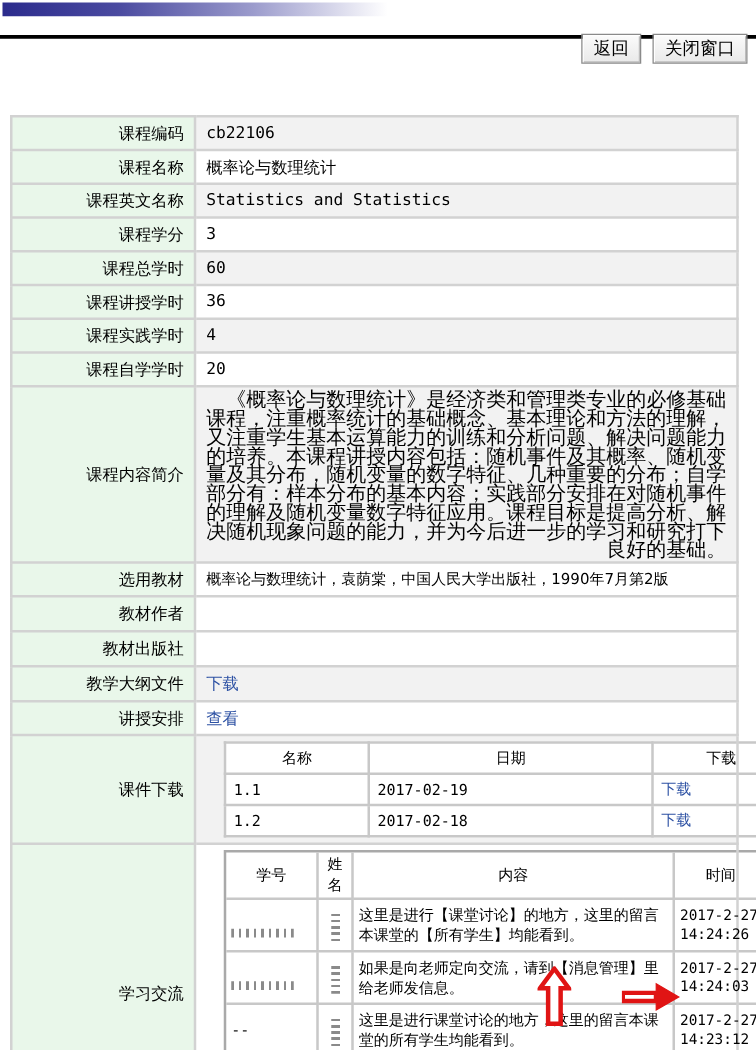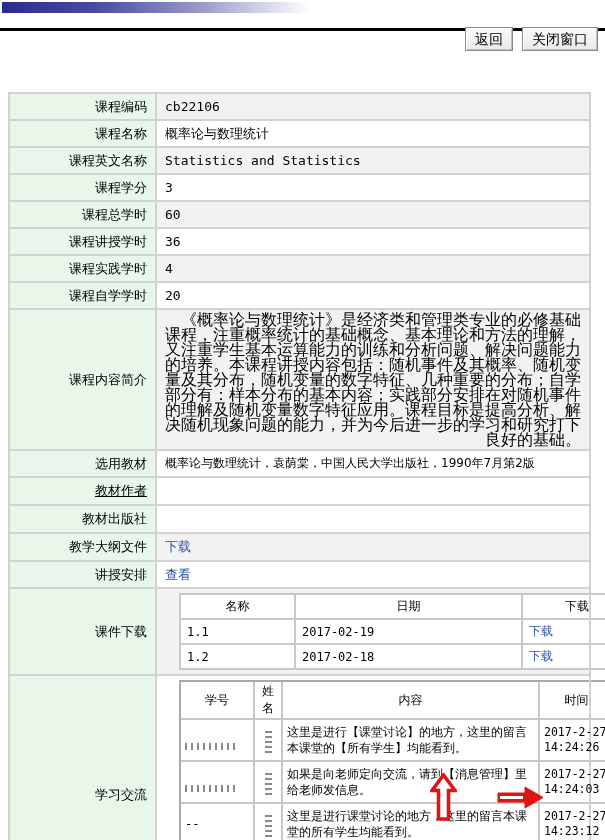--- a/index.html
+++ b/index.html
@@ -119,21 +119,21 @@
     </tr>
     <tr class="alt">
       <td class="lbl top">课程内容简介</td>
       <td class="val desc" style="height:101px;">　《概率论与数理统计》是经济类和管理类专业的必修基础课程，注重概率统计的基础概念、基本理论和方法的理解，又注重学生基本运算能力的训练和分析问题、解决问题能力的培养。本课程讲授内容包括：随机事件及其概率、随机变量及其分布，随机变量的数字特征、几种重要的分布；自学部分有：样本分布的基本内容；实践部分安排在对随机事件的理解及随机变量数字特征应用。课程目标是提高分析、解决随机现象问题的能力，并为今后进一步的学习和研究打下良好的基础。</td>
     </tr>
     <tr class="h25">
       <td class="lbl">选用教材</td>
       <td class="val" style="font-size:12px;">概率论与数理统计，袁荫棠，中国人民大学出版社，1990年7月第2版</td>
     </tr>
     <tr>
-      <td class="lbl" style="height:22px;text-decoration:underline;">教材作者</td>
+      <td class="lbl" style="height:22px;">教材作者</td>
       <td class="val alt2"></td>
     </tr>
     <tr>
       <td class="lbl" style="height:22px;">教材出版社</td>
       <td class="val"></td>
     </tr>
     <tr class="alt">
       <td class="lbl" style="height:22px;">教学大纲文件</td>
       <td class="val"><a class="lnk">下载</a></td>
     </tr>

